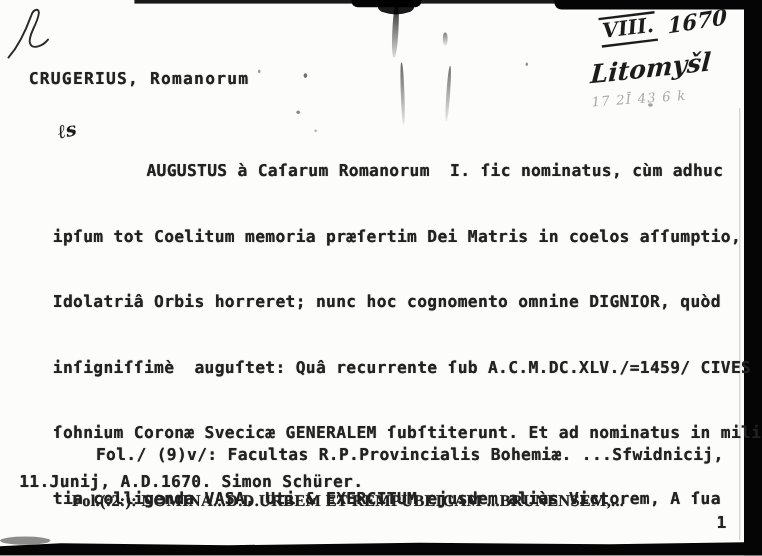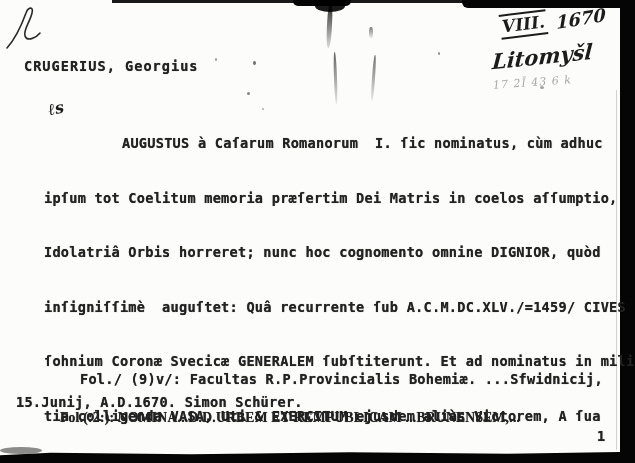--- a/index.html
+++ b/index.html
@@ -106,37 +106,37 @@
 
   <svg id="handwritten-initial" width="44" height="48" viewBox="0 0 44 48">
     <path d="M3,44 C11,35 18,20 22,9 C24,3 30,2 28,9 C26,18 19,26 21,32 C23,38 32,34 36,29" fill="none" stroke="#2a2a2a" stroke-width="1.6" stroke-linecap="round"></path>
   </svg>
 
   <div class="hand" id="shelfmark-note">VIII.</div>
   <div class="hand" id="year-note">1670</div>
   <div class="hand" id="place-note">Litomyšl</div>
   <div class="hand" id="pencil-note">17 2Ī 43 6 k</div>
 
-  <div class="typed" id="author-heading">CRUGERIUS, Georgius</div>
+  <div class="typed" id="author-heading">CRUGERIUS, Romanorum</div>
 
   <div class="hand" id="inline-handwritten-mark">ℓs</div>
 
   <div id="body-text" class="typed">
     <div class="body-line first">AUGUSTUS à Caſarum Romanorum  I. ſic nominatus, cùm adhuc</div>
     <div class="body-line">ipſum tot Coelitum memoria præſertim Dei Matris in coelos aſſumptio,</div>
     <div class="body-line">Idolatriâ Orbis horreret; nunc hoc cognomento omnine DIGNIOR, quòd</div>
     <div class="body-line">inſigniſſimè  auguſtet: Quâ recurrente ſub A.C.M.DC.XLV./=1459/ CIVES</div>
     <div class="body-line">ſohnium Coronæ Svecicæ GENERALEM ſubſtiterunt. Et ad nominatus in mili-</div>
     <div class="body-line">tia colligenda VASA, Uti &amp; EXERCITUM ejusdem aliàs Victorem, A ſua</div>
     
     
     
     
     
   </div>
 
   <div class="typed footer-line" id="footer-line-1">Fol./ (9)v/: Facultas R.P.Provincialis Bohemiæ. ...Sfwidnicij,</div>
-  <div class="typed footer-line" id="footer-line-2">15.Junij, A.D.1670. Simon Schürer.</div>
+  <div class="typed footer-line" id="footer-line-2">11.Junij, A.D.1670. Simon Schürer.</div>
   <div class="typed footer-line" id="footer-line-3">Fol.(:2:): NOMINA...D.D.URBEM ET REMPUBLICAM ...BRUNENSEM,...</div>
 
   <div class="typed" id="page-number">1</div>
 
 </div>
 
 </body></html>

